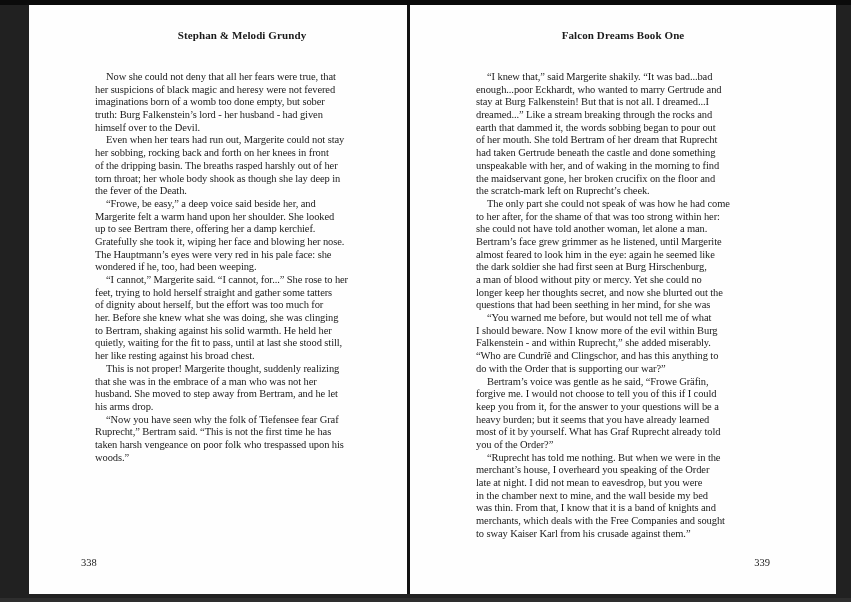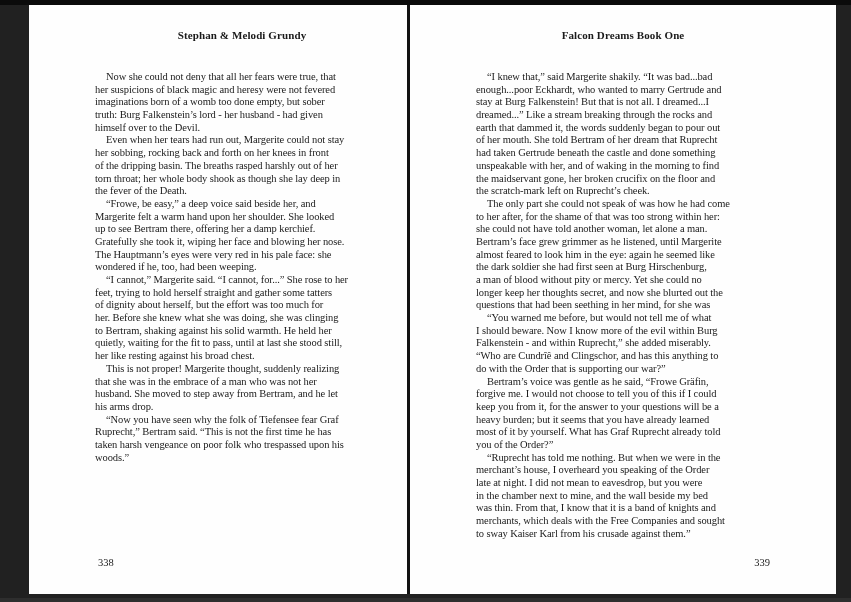--- a/index.html
+++ b/index.html
@@ -50,21 +50,21 @@
     line-height: 12.7px;
     overflow: hidden;
   }
   .para .line:first-child { text-indent: 11px; }
   .page-number {
     position: absolute;
     top: 551px;
     font-size: 10.5px;
     line-height: 13px;
   }
-  .page-number-left  { left: 69px; }
+  .page-number-left  { left: 52px; }
   .page-number-right { right: 66px; }
 </style>
 </head>
 <body>
 
 <div class="stage">
   <div class="top-strip"></div>
 
   <div class="page page-left">
     <div class="running-header">Stephan &amp; Melodi Grundy</div>
@@ -119,21 +119,21 @@
   <div class="page-divider"></div>
 
   <div class="page page-right">
     <div class="running-header">Falcon Dreams Book One</div>
     <div class="textcol">
       <div class="para">
           <div class="line">“I knew that,” said Margerite shakily. “It was bad...bad</div>
           <div class="line">enough...poor Eckhardt, who wanted to marry Gertrude and</div>
           <div class="line">stay at Burg Falkenstein! But that is not all. I dreamed...I</div>
           <div class="line">dreamed...” Like a stream breaking through the rocks and</div>
-          <div class="line">earth that dammed it, the words suddenly began to pour out</div>
+          <div class="line">earth that dammed it, the words sobbing began to pour out</div>
           <div class="line">of her mouth. She told Bertram of her dream that Ruprecht</div>
           <div class="line">had taken Gertrude beneath the castle and done something</div>
           <div class="line">unspeakable with her, and of waking in the morning to find</div>
           <div class="line">the maidservant gone, her broken crucifix on the floor and</div>
           <div class="line">the scratch-mark left on Ruprecht’s cheek.</div>
         </div>
       <div class="para">
           <div class="line">The only part she could not speak of was how he had come</div>
           <div class="line">to her after, for the shame of that was too strong within her:</div>
           <div class="line">she could not have told another woman, let alone a man.</div>

